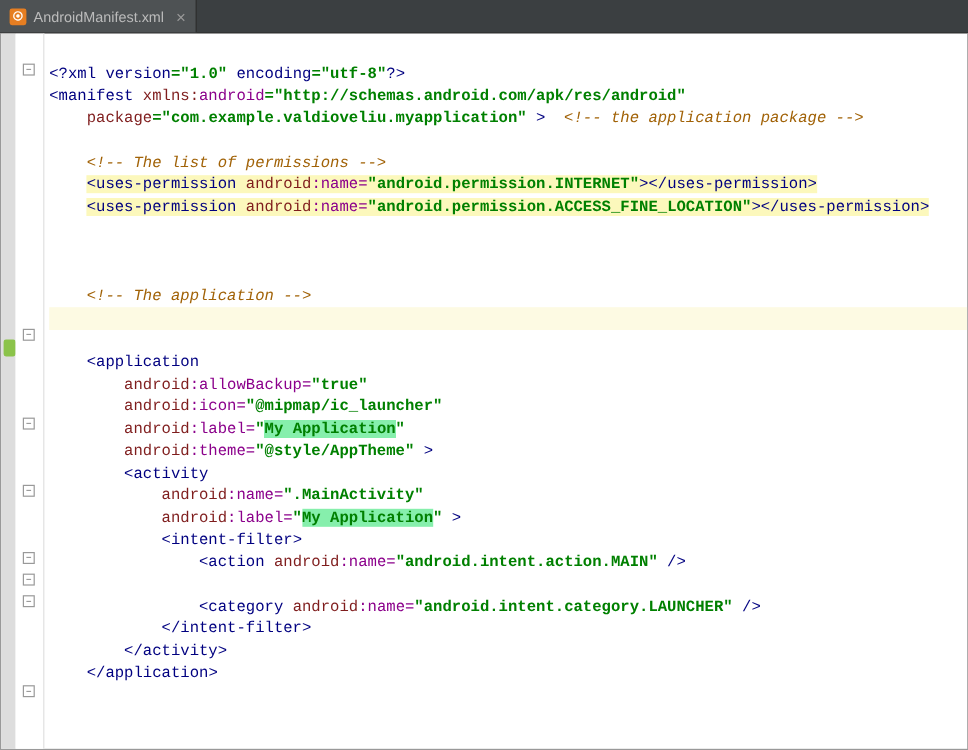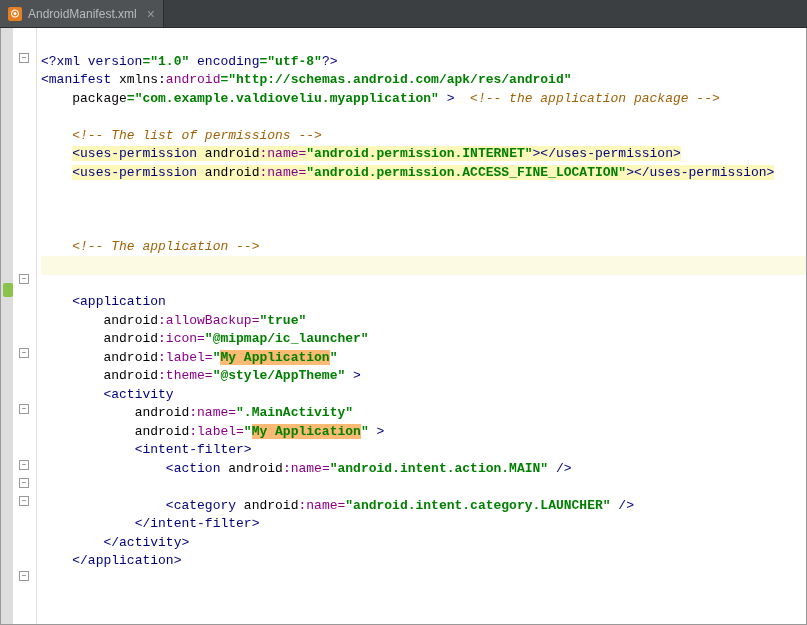--- a/index.html
+++ b/index.html
@@ -95,26 +95,26 @@
     padding: 6px 0 0 4px;
     white-space: pre;
     line-height: 18.5px;
     overflow: hidden;
     position: relative;
   }
   .ln { display: block; height: 18.5px; }
   .hl { background: #fcf8bc; }
   .current-line { background: #fdfae3; display:block; width:100%; height:18.5px; }
   .tag { color: #000080; }
-  .attr { color: #000000; font-weight: normal; }
+  .attr { color: #7f1d1d; font-weight: normal; }
   .attr-key { color: #8B008B; }
   .str { color: #008000; font-weight: bold; }
   .cmt { color: #a16207; font-style: italic; }
   .op { color: #008000; font-weight: bold; }
-  .label-bg { background: #fdba74; }
+  .label-bg { background: #86efac; }
   pre { margin:0; font-family: inherit; }
 </style>
 </head>
 <body>
 
 <div class="tab-bar">
   <div class="tab">
     <span class="tab-icon">⦿</span>
     <span>AndroidManifest.xml</span>
     <span class="tab-close">×</span>

